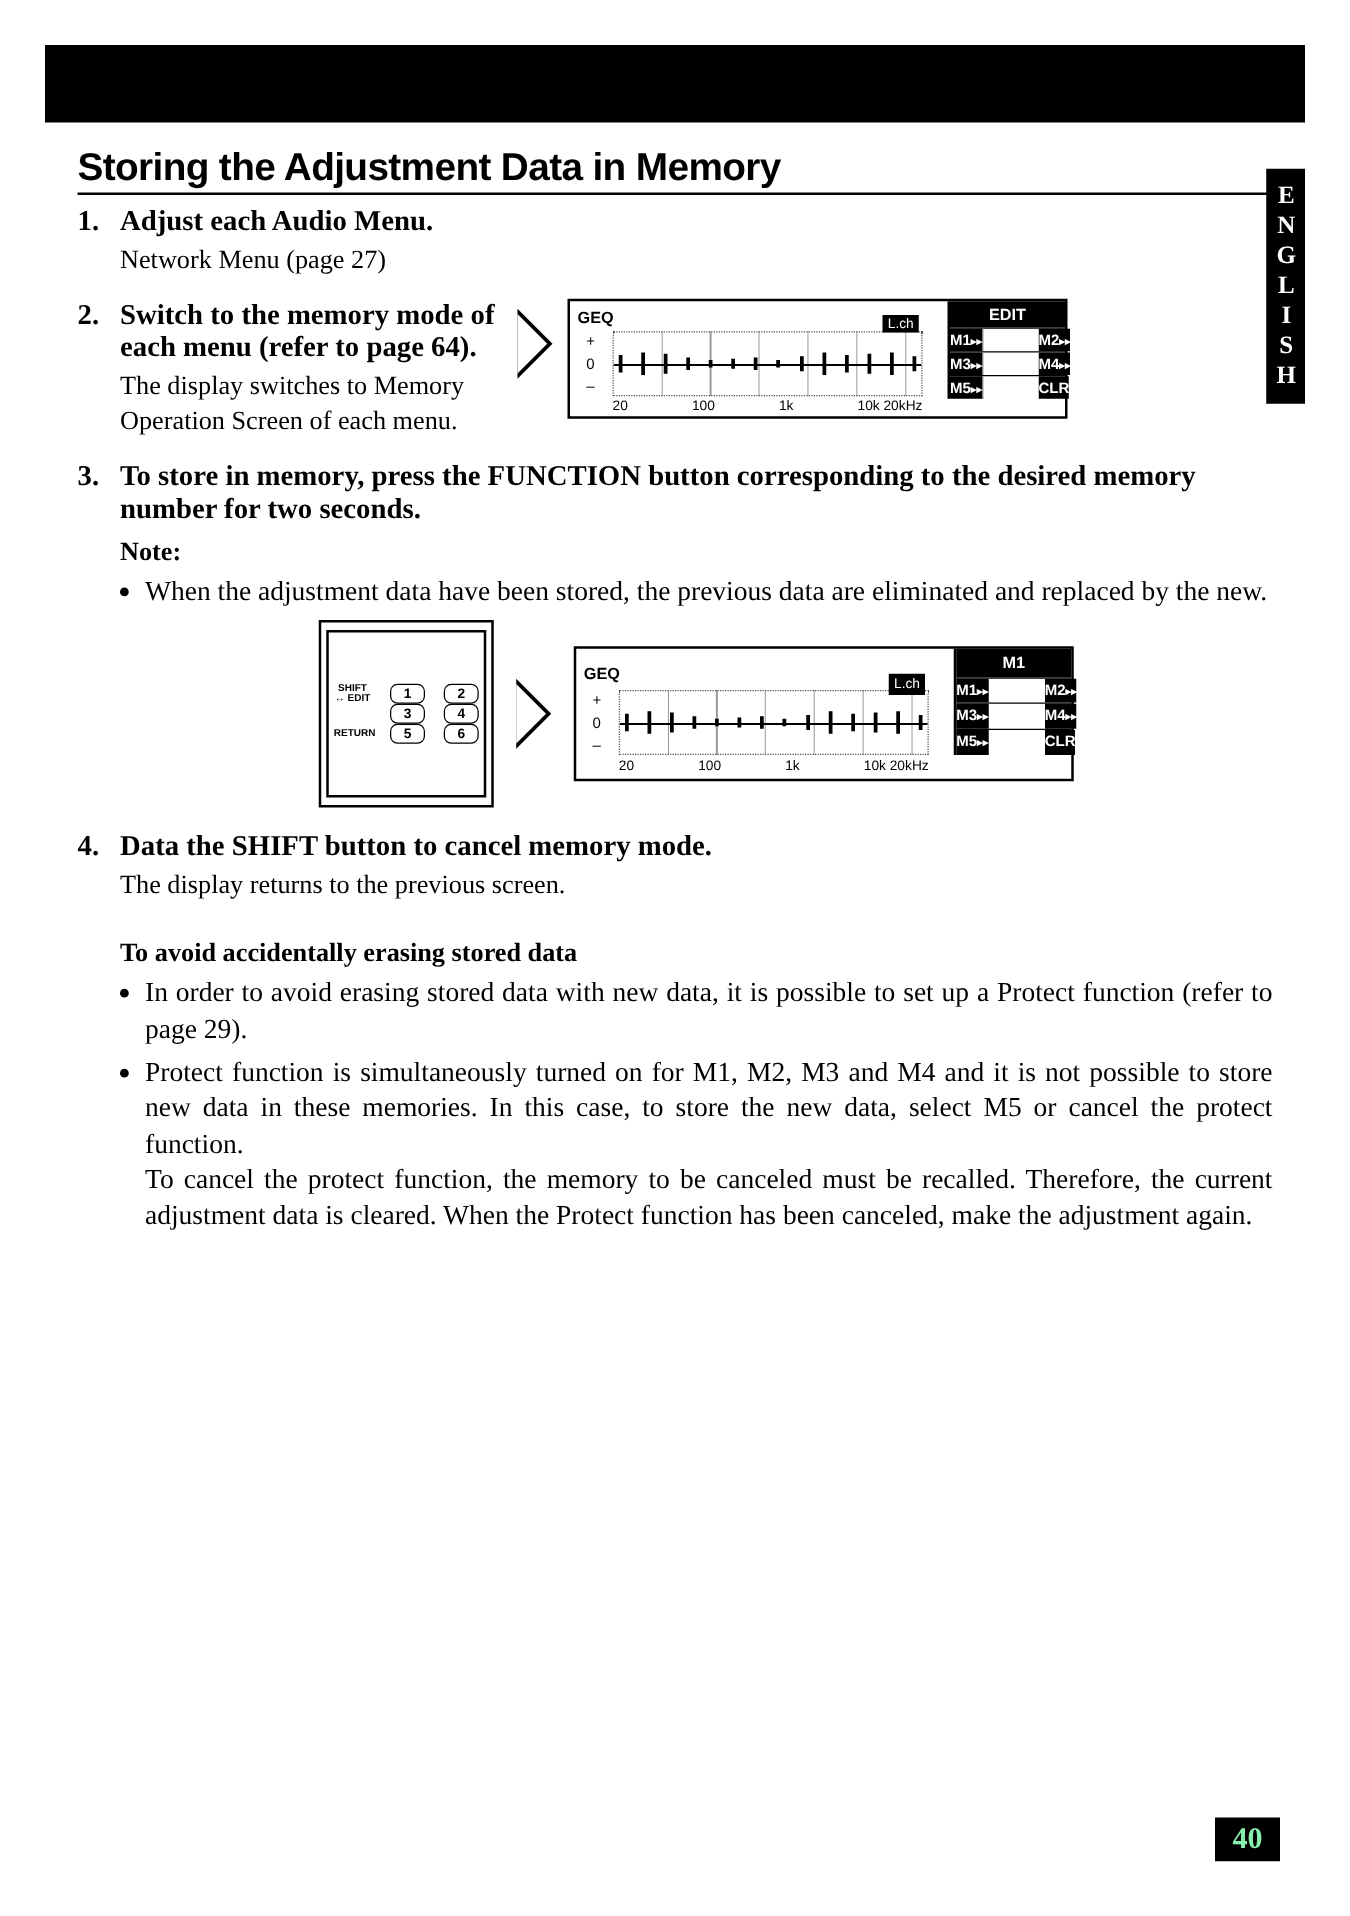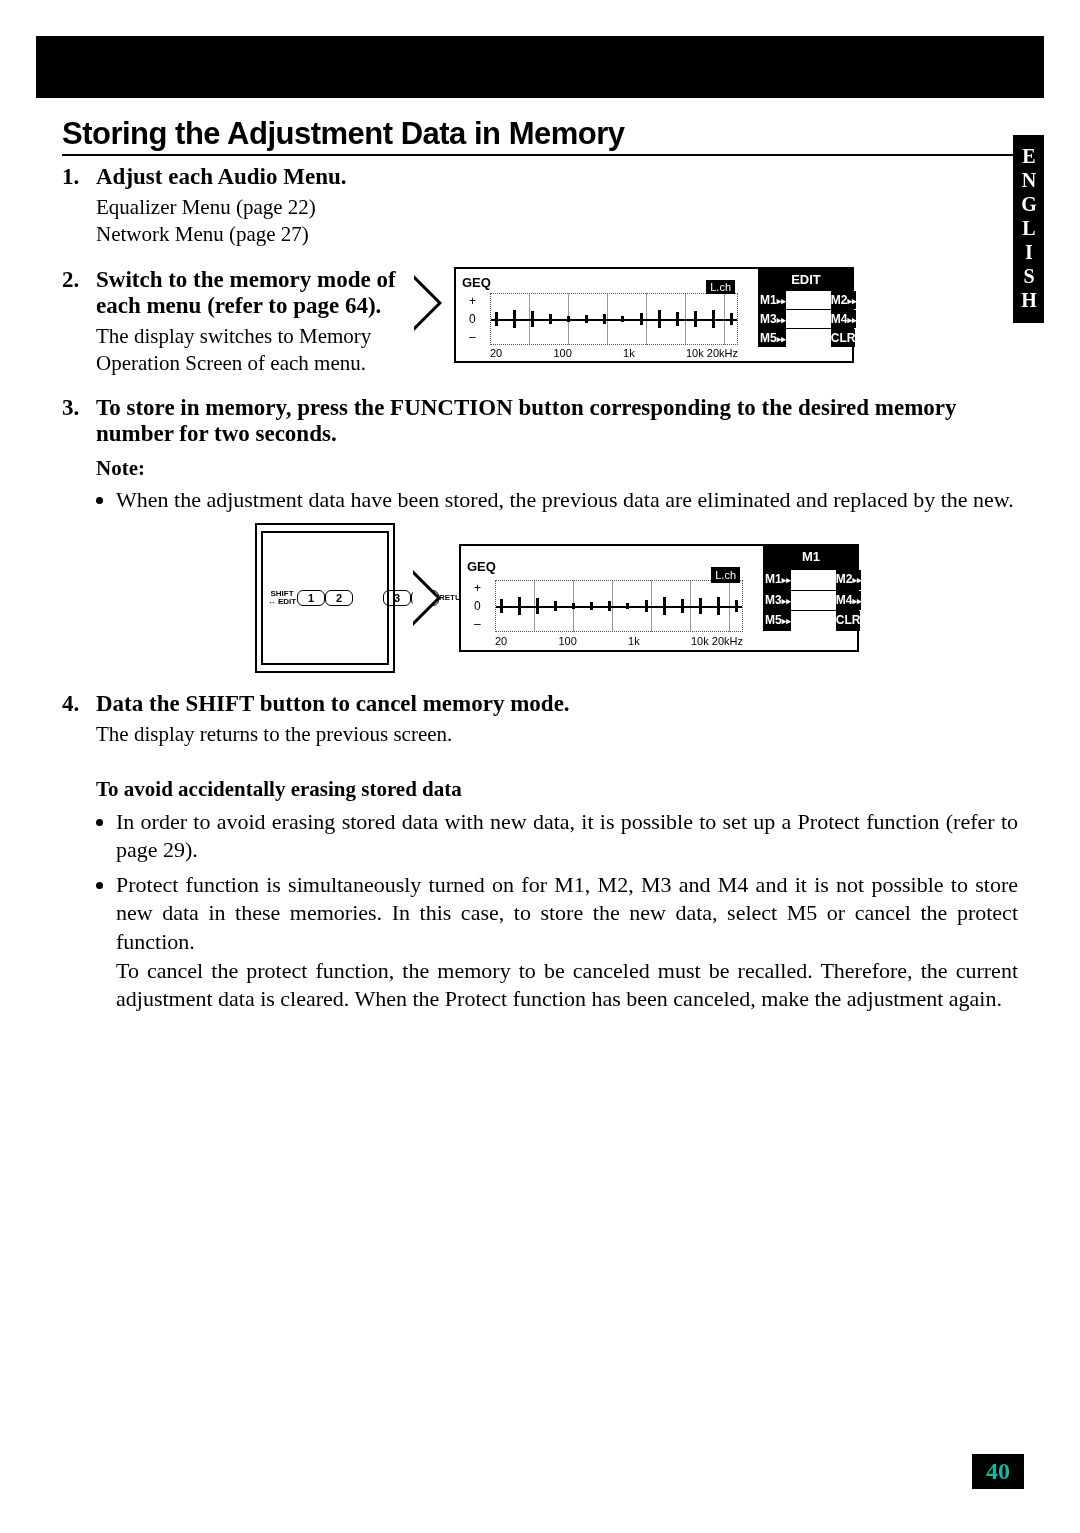--- a/index.html
+++ b/index.html
@@ -187,37 +187,37 @@
     padding:6px 4px;
     box-sizing:border-box;
     display:flex; flex-direction:column;
     align-items:center;
     font-family: Arial, sans-serif;
   }
   .inner-frame{
       border:2px solid #000;
       width:100%;
       flex:1;
-      display:flex;flex-direction:row;justify-content:space-between;
+      display:flex;flex-direction:column;justify-content:center;
       padding:6px 4px;
       box-sizing:border-box;
   }
   .btn-row{display:flex;align-items:center;justify-content:space-between;}
   .side-label{font-size:8px;font-weight:bold;text-align:center;width:30px;line-height:8px;}
   .num-btn{border:1px solid #000;border-radius:6px;font-size:11px;font-weight:bold;width:26px;height:14px;text-align:center;line-height:14px;}
   .figure-row{
       display:flex; justify-content:center; align-items:center;
       margin-top:8px;
   }
   
   .page-num {
     position:absolute;
     bottom: 44px;
     right: 56px;
-    background:#000;color:#14b8a6;
+    background:#000;color:#86efac;
     font-family:"Times New Roman",serif;
     font-weight:bold;
     font-size:24px;
     padding: 4px 14px;
   }
 </style>
 </head>
 <body>
 
 <div class="top-black-bar"></div>
@@ -228,21 +228,20 @@
   <div class="section-title">Storing the Adjustment Data in Memory</div>
 
   <ol class="steps">
 
     <li>
       <div class="step-head">
         <span class="step-num">1.</span>
         <span>Adjust each Audio Menu.</span>
       </div>
       <div class="step-body">
-        <div>Equalizer Menu (page 22)</div>
         <div>Network Menu (page 27)</div>
       </div>
     </li>
 
     <li>
       <div class="step2-row">
         <div class="step2-text">
           <div class="step-head">
             <span class="step-num">2.</span>
             <span>Switch to the memory mode of each menu (refer to page 64).</span>

